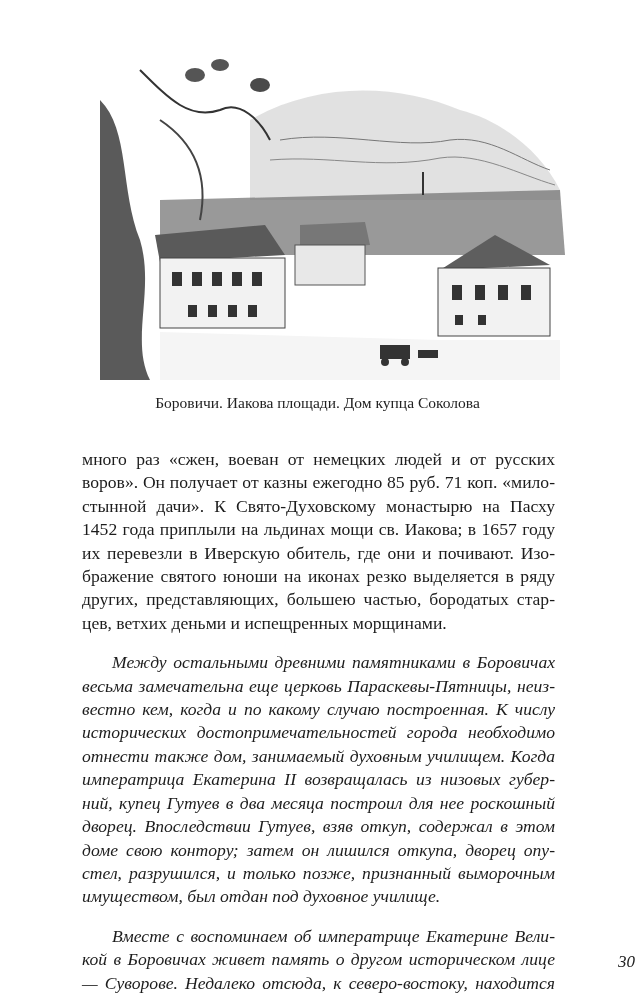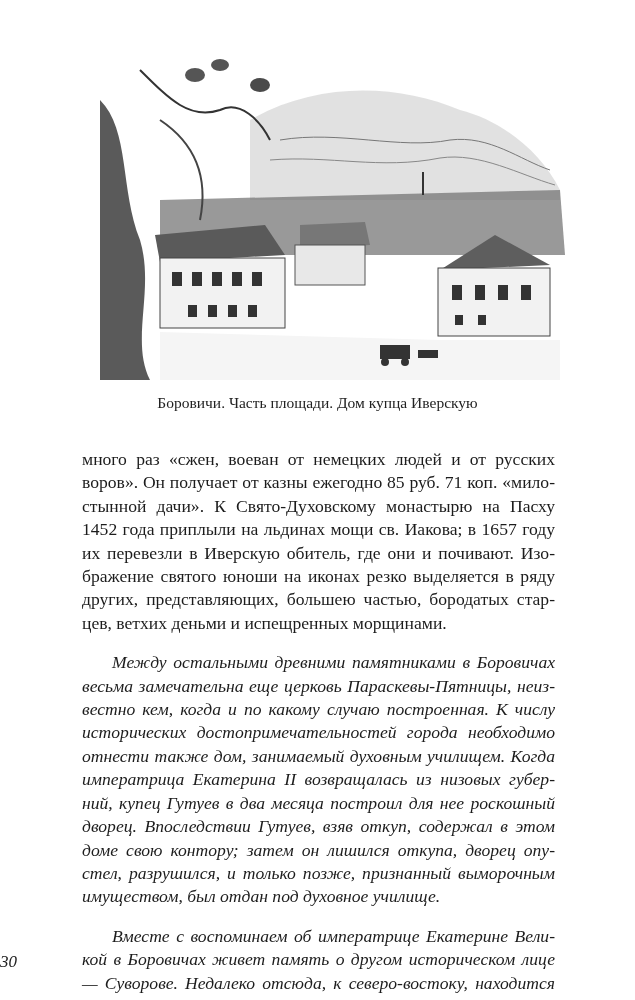--- a/index.html
+++ b/index.html
@@ -7,21 +7,21 @@
          font-family: "DejaVu Serif", "Liberation Serif", serif; color: #1a1a1a; }
   .illustration { position: absolute; left: 100px; top: 40px; width: 470px; height: 340px; }
   .illustration svg { width: 100%; height: 100%; display: block; }
   .caption { position: absolute; left: 0; width: 635px; top: 394px; text-align: center;
              font-family: "Liberation Serif", serif; font-size: 15.5px; color: #222; }
   .body-text { position: absolute; left: 66px; width: 505px; top: 432px;
                font-family: "Liberation Serif", serif; font-size: 17.6px; line-height: 23.4px;
                text-align: justify; hyphens: manual; color: #1c1c1c; }
   .body-text p { margin: 16px; }
   .body-text p.indent { text-indent: 30px; font-style: italic; }
-  .page-number { position: absolute; left: 0; width: 635px; top: 952px; text-align: left;
+  .page-number { position: absolute; left: 0; width: 635px; top: 952px; text-align: right;
                  font-family: "Liberation Serif", serif; font-style: italic; font-size: 17px; color: #222; }
 </style>
 </head>
 <body>
 
 <div class="illustration">
   <svg viewBox="0 0 470 340" xmlns="http://www.w3.org/2000/svg">
 
     <path d="M150,80 C220,40 300,45 360,70 C400,80 440,110 460,150 L460,160 L150,160 Z" fill="#c9c9c9" opacity="0.55"></path>
     <path d="M180,100 C240,90 300,110 350,100 C390,95 420,120 450,130" stroke="#777" stroke-width="1" fill="none"></path>
@@ -70,21 +70,21 @@
 
     <g fill="#333">
       <rect x="280" y="305" width="30" height="14"></rect>
       <circle cx="285" cy="322" r="4"></circle>
         <circle cx="305" cy="322" r="4"></circle>
       <rect x="318" y="310" width="20" height="8"></rect>
     </g>
   </svg>
 </div>
 
-<div class="caption">Боровичи. Часть площади. Дом купца Иверскую</div>
+<div class="caption">Боровичи. Иакова площади. Дом купца Соколова</div>
 
 <div class="body-text">
   <p>много раз «сжен, воеван от немецких людей и от русских воров». Он получает от казны ежегодно 85 руб. 71 коп. «мило­стынной дачи». К Свято-Духовскому монастырю на Пасху 1452 года приплыли на льдинах мощи св. Иакова; в 1657 году их перевезли в Иверскую обитель, где они и почивают. Изо­бражение святого юноши на иконах резко выделяется в ряду других, представляющих, большею частью, бородатых стар­цев, ветхих деньми и испещренных морщинами.</p>
   <p class="indent">Между остальными древними памятниками в Боровичах весьма замечательна еще церковь Параскевы-Пятницы, неиз­вестно кем, когда и по какому случаю построенная. К числу исторических достопримечательностей города необходимо отнести также дом, занимаемый духовным училищем. Когда императрица Екатерина II возвращалась из низовых губер­ний, купец Гутуев в два месяца построил для нее роскошный дворец. Впоследствии Гутуев, взяв откуп, содержал в этом доме свою контору; затем он лишился откупа, дворец опу­стел, разрушился, и только позже, признанный выморочным имуществом, был отдан под духовное училище.</p>
   <p class="indent">Вместе с воспоминаем об императрице Екатерине Вели­кой в Боровичах живет память о другом историческом лице — Суворове. Недалеко отсюда, к северо-востоку, находится зна­менитое село Коншанское, в которое удалился Суворов по</p>
 </div>
 
 <div class="page-number">30</div>
 
 </body></html>

